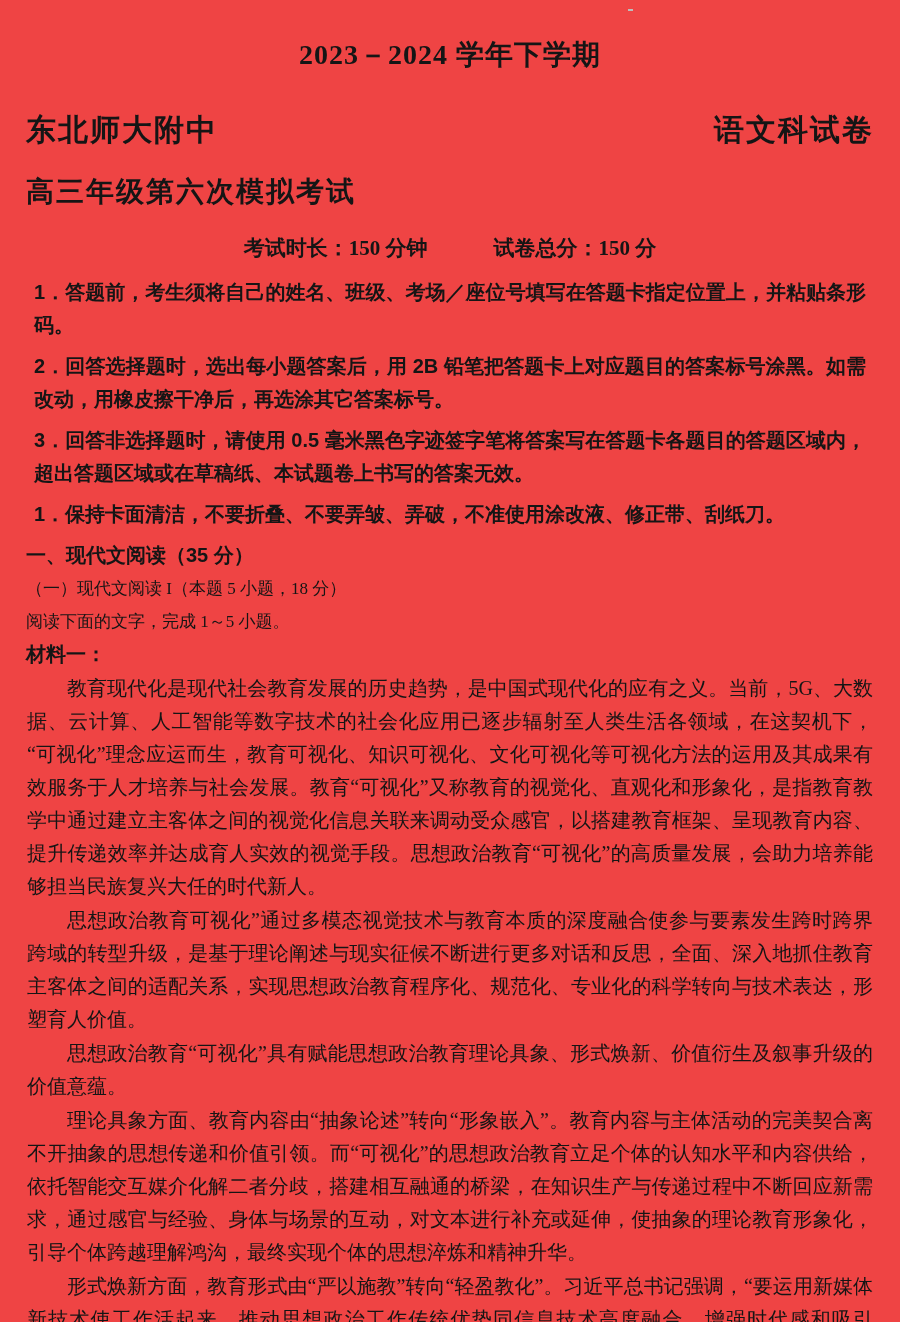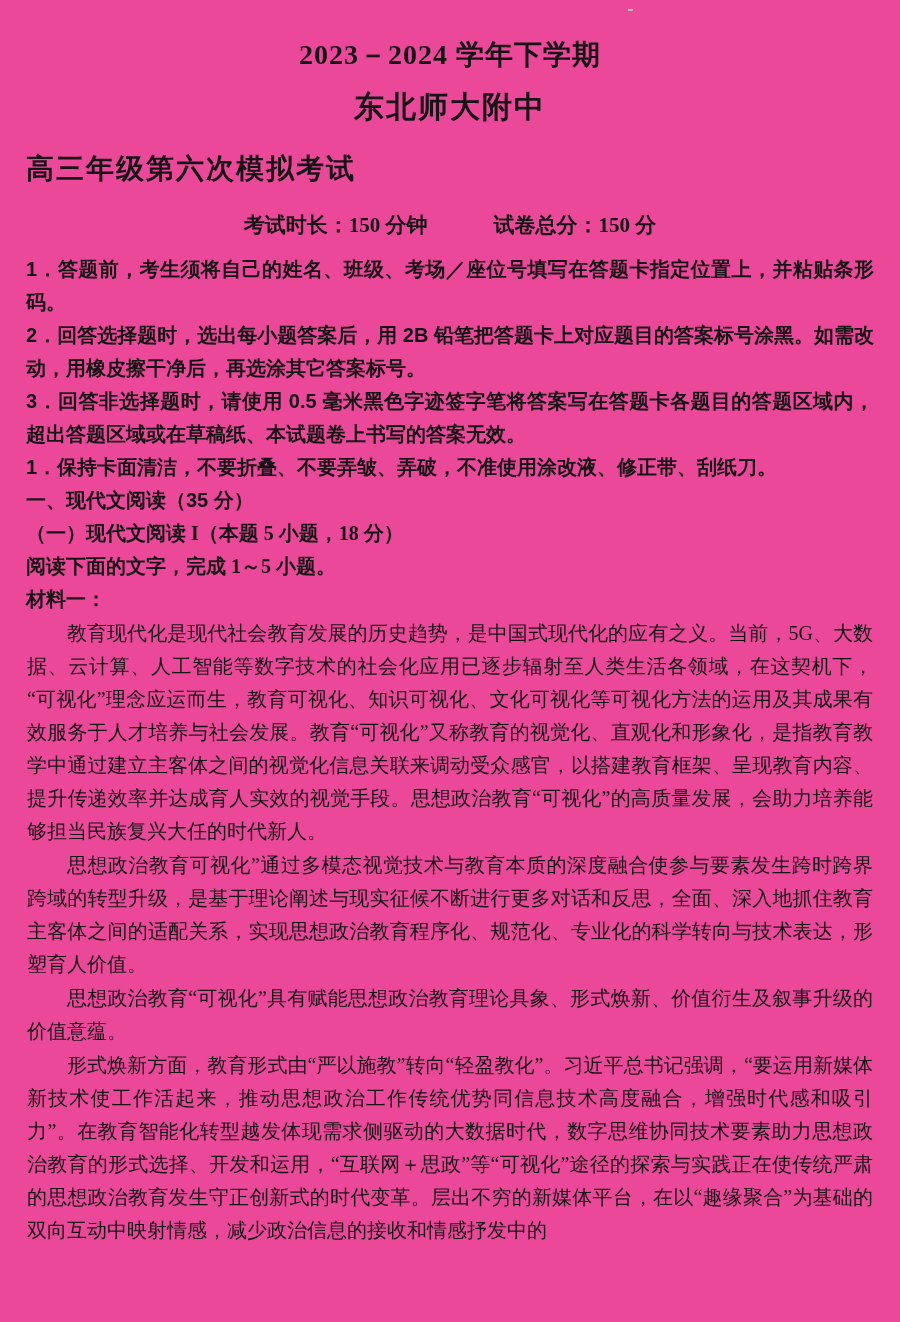--- a/index.html
+++ b/index.html
@@ -6,39 +6,39 @@
     margin: 0;
     padding: 0;
     background: #ffffff;
     color: #151515;
   }
   .page {
     position: relative;
     width: 900px;
     height: 1322px;
     box-sizing: border-box;
-    background: #ec4899;
+    background: #ef4444;
     padding: 24px 26px 0 26px;
     overflow: hidden;
     font-family: "Liberation Serif", serif;
   }
   
   .hdr-line1 {
     margin: 12px 0 0 0;
     text-align: center;
     font-size: 28px;
     font-weight: 700;
     letter-spacing: 1px;
     font-family: "Liberation Serif", serif;
   }
   .hdr-line2 {
     display: flex;
-    justify-content: center;
+    justify-content: space-between;
     gap: 78px;
-    margin-top: 13px;
+    margin-top: 36px;
     font-size: 30px;
     font-weight: 700;
     letter-spacing: 2px;
   }
   .hdr-line3 {
     margin: 22px 0 0 0;
     text-align: left;
     font-size: 28px;
     font-weight: 700;
     letter-spacing: 2px;
@@ -54,36 +54,36 @@
   
   .notice {
     margin-top: 14px;
     font-size: 20px;
     line-height: 33px;
     font-weight: 700;
     font-family: "Liberation Sans", sans-serif;
   }
   .notice .heading { font-weight: 700; }
   .notice p {
-    margin: 0;
+    margin: 8px;
     text-align: justify;
     text-justify: inter-ideograph;
   }
   
   .section-heading {
     font-size: 20px;
     line-height: 33px;
     font-weight: 700;
     font-family: "Liberation Sans", sans-serif;
   }
   .subsection-heading,
   .instruction {
-    font-size: 20px;
+    font-size: 17px;
     line-height: 33px;
-    font-weight: 700;
+    font-weight: 400;
     font-family: "Liberation Serif", serif;
   }
   .material-label {
     font-size: 20px;
     line-height: 33px;
     font-weight: 700;
     font-family: "Liberation Sans", sans-serif;
   }
   
   .passage p {
@@ -108,20 +108,21 @@
 </head>
 <body>
 
 <div class="page">
   <span class="scan-speck"></span>
 
   <header>
     <h1 class="hdr-line1">2023－2024 学年下学期</h1>
     <div class="hdr-line2">
       <span>东北师大附中</span>
+      <span>语文科试卷</span>
     </div>
     <h2 class="hdr-line3">高三年级第六次模拟考试</h2>
     <div class="hdr-meta">
       <span>考试时长：150 分钟</span>
       <span>试卷总分：150 分</span>
     </div>
   </header>
 
   <section class="notice">
     <p>1．答题前，考生须将自己的姓名、班级、考场／座位号填写在答题卡指定位置上，并粘贴条形码。</p>
@@ -133,16 +134,17 @@
   <section>
     <div class="section-heading">一、现代文阅读（35 分）</div>
     <div class="subsection-heading">（一）现代文阅读 I（本题 5 小题，18 分）</div>
     <div class="instruction">阅读下面的文字，完成 1～5 小题。</div>
     <div class="material-label">材料一：</div>
 
     <div class="passage">
       <p>教育现代化是现代社会教育发展的历史趋势，是中国式现代化的应有之义。当前，5G、大数据、云计算、人工智能等数字技术的社会化应用已逐步辐射至人类生活各领域，在这契机下，“可视化”理念应运而生，教育可视化、知识可视化、文化可视化等可视化方法的运用及其成果有效服务于人才培养与社会发展。教育“可视化”又称教育的视觉化、直观化和形象化，是指教育教学中通过建立主客体之间的视觉化信息关联来调动受众感官，以搭建教育框架、呈现教育内容、提升传递效率并达成育人实效的视觉手段。思想政治教育“可视化”的高质量发展，会助力培养能够担当民族复兴大任的时代新人。</p>
       <p>思想政治教育可视化”通过多模态视觉技术与教育本质的深度融合使参与要素发生跨时跨界跨域的转型升级，是基于理论阐述与现实征候不断进行更多对话和反思，全面、深入地抓住教育主客体之间的适配关系，实现思想政治教育程序化、规范化、专业化的科学转向与技术表达，形塑育人价值。</p>
       <p>思想政治教育“可视化”具有赋能思想政治教育理论具象、形式焕新、价值衍生及叙事升级的价值意蕴。</p>
+      <p>理论具象方面、教育内容由“抽象论述”转向“形象嵌入”。教育内容与主体活动的完美契合离不开抽象的思想传递和价值引领。而“可视化”的思想政治教育立足个体的认知水平和内容供给，依托智能交互媒介化解二者分歧，搭建相互融通的桥梁，在知识生产与传递过程中不断回应新需求，通过感官与经验、身体与场景的互动，对文本进行补充或延伸，使抽象的理论教育形象化，引导个体跨越理解鸿沟，最终实现个体的思想淬炼和精神升华。</p>
       <p>形式焕新方面，教育形式由“严以施教”转向“轻盈教化”。习近平总书记强调，“要运用新媒体新技术使工作活起来，推动思想政治工作传统优势同信息技术高度融合，增强时代感和吸引力”。在教育智能化转型越发体现需求侧驱动的大数据时代，数字思维协同技术要素助力思想政治教育的形式选择、开发和运用，“互联网＋思政”等“可视化”途径的探索与实践正在使传统严肃的思想政治教育发生守正创新式的时代变革。层出不穷的新媒体平台，在以“趣缘聚合”为基础的双向互动中映射情感，减少政治信息的接收和情感抒发中的</p>
     </div>
   </section>
 </div>
 
 </body></html>

